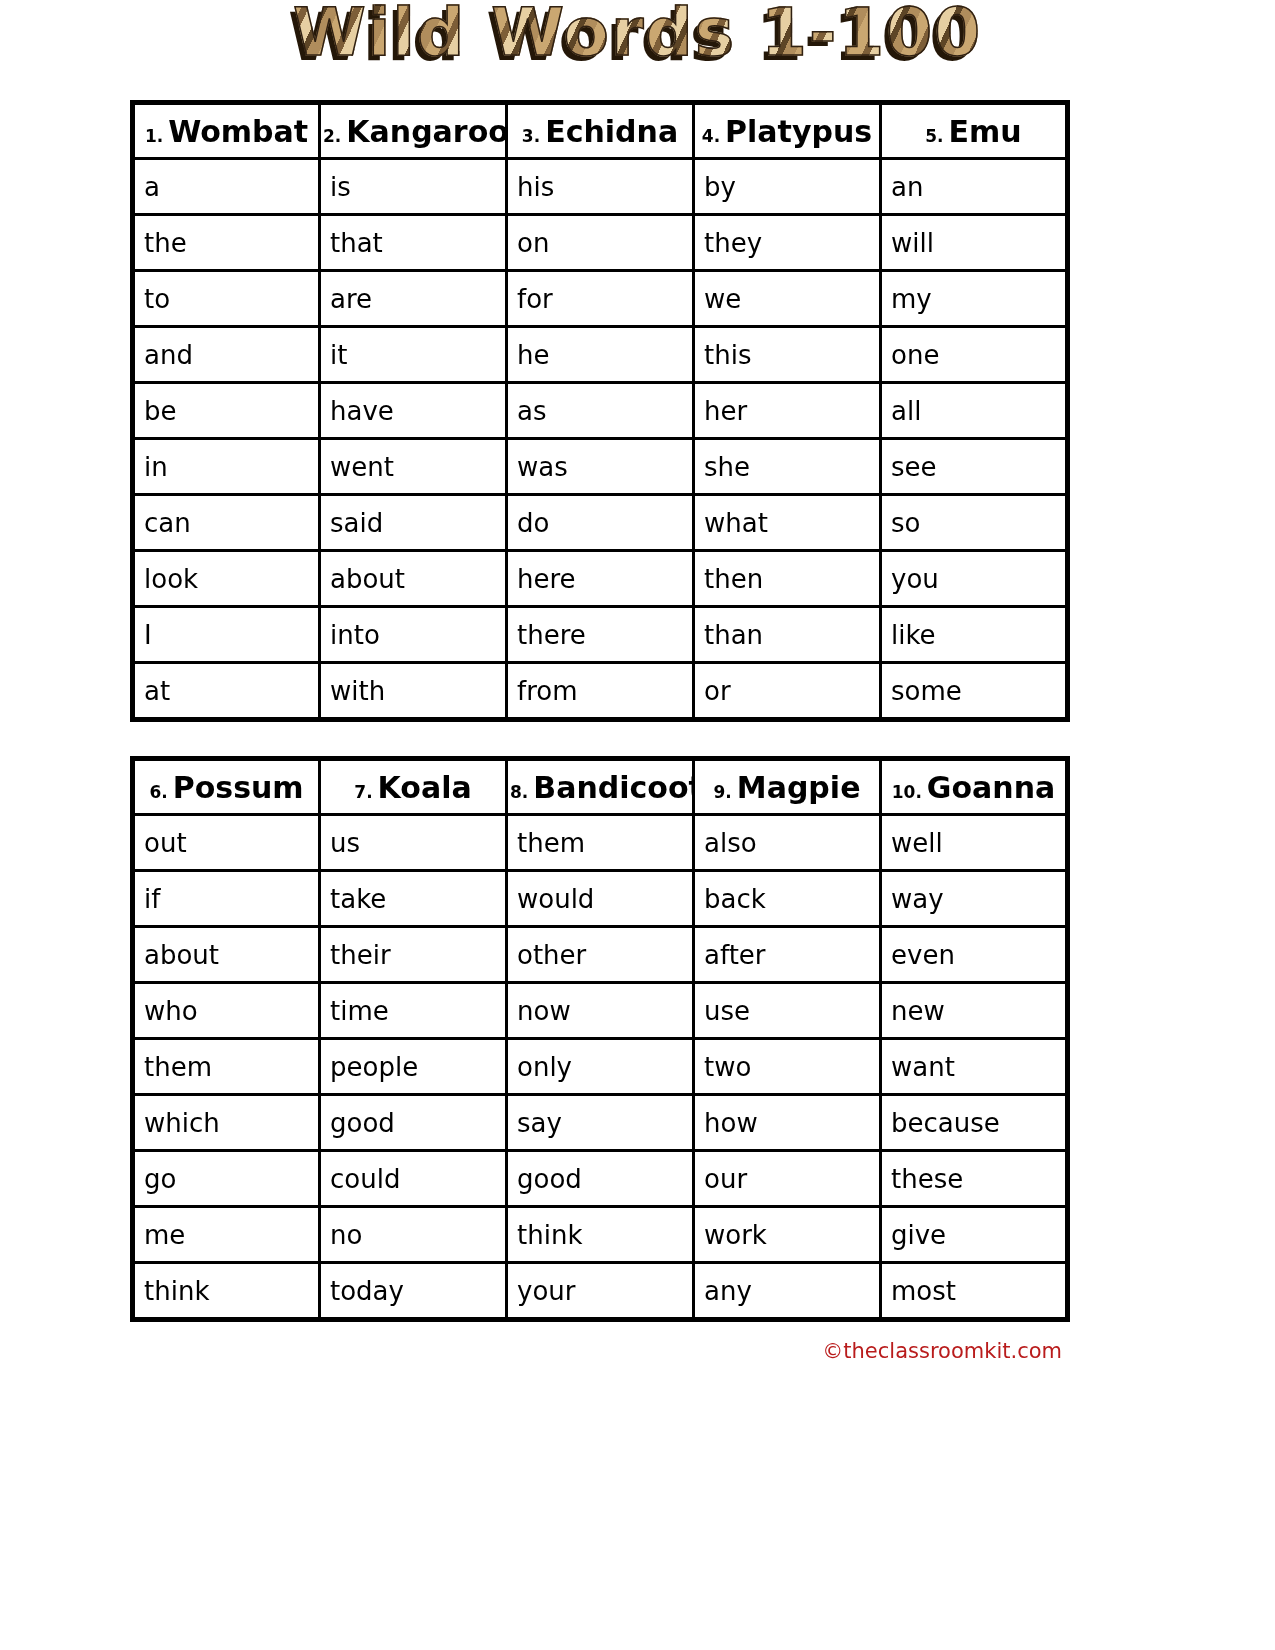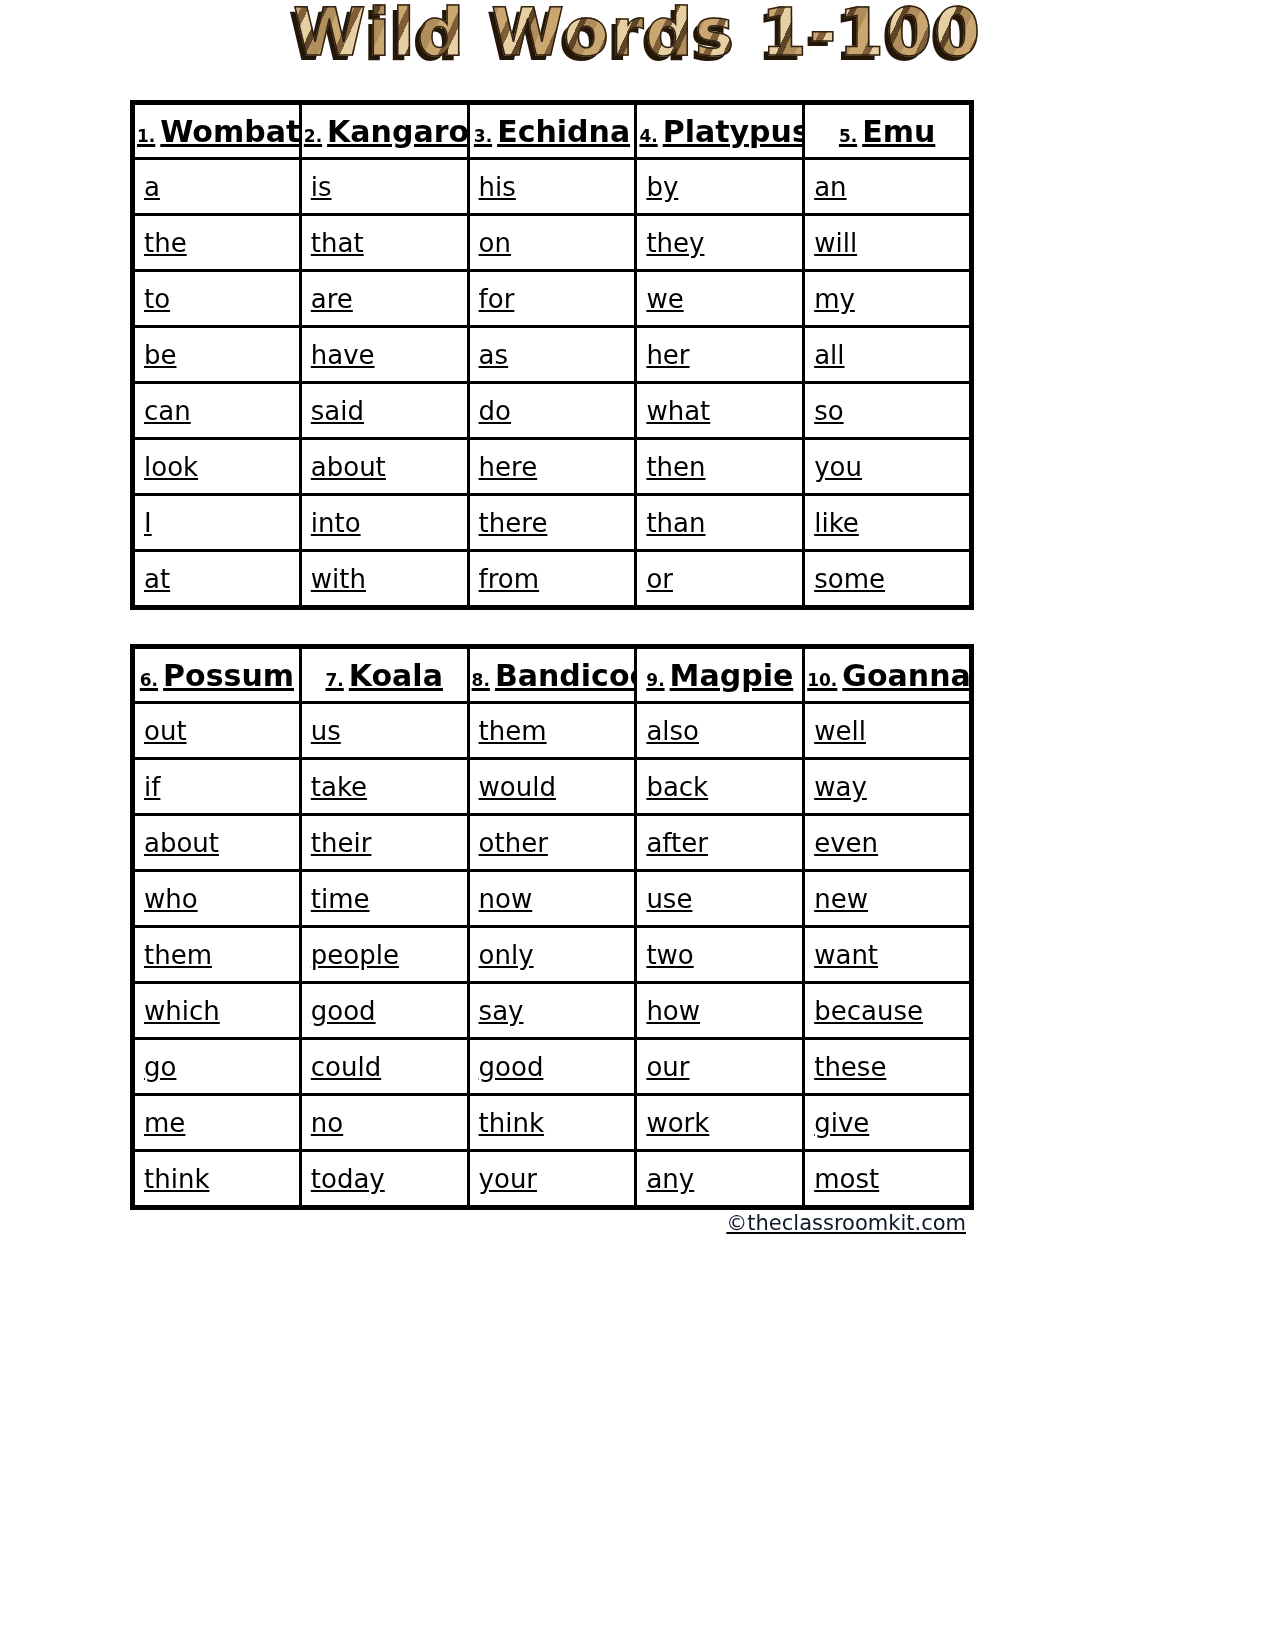--- a/index.html
+++ b/index.html
@@ -48,23 +48,22 @@
         #7d5e38 13px, #7d5e38 20px,
         #e6cfa2 20px, #e6cfa2 31px,
         #5d4526 31px, #5d4526 37px,
         #b08d5c 37px, #b08d5c 48px);
       -webkit-background-clip: text;
       background-clip: text;
       color: transparent;
     }
   }
   .sheet {
-    width: 844px;
+    width: 940px;
     margin: 12px 0 0 130px;
-    text-decoration: underline;
   }
   table.words {
     width: 100%;
     border-collapse: collapse;
     table-layout: fixed;
     border: 5px solid #000000;
   }
   table.words th,
   table.words td {
     border: 3px solid #000000;
@@ -90,25 +89,25 @@
     font-weight: 500;
     text-align: left;
     vertical-align: middle;
     padding: 0 4px 0 9px;
     white-space: nowrap;
   }
   .table-gap {
     height: 34px;
   }
   .footer {
-    margin-top: 1px;
+    margin-top: 17px;
     text-align: right;
     padding-right: 8px;
     font-size: 21px;
-    color: #0f172a;
+    color: #b91c1c;
   }
 </style>
 </head>
 <body>
 
 <div class="page">
 
   <div class="title-row">
     <div class="title-wrap">
       <span class="title-shadow">Wild Words 1-100</span>
@@ -144,25 +143,39 @@
               <td>will</td>
             </tr>
             <tr>
               <td>to</td>
               <td>are</td>
               <td>for</td>
               <td>we</td>
               <td>my</td>
             </tr>
             <tr>
+              <td>and</td>
+              <td>it</td>
+              <td>he</td>
+              <td>this</td>
+              <td>one</td>
+            </tr>
+            <tr>
               <td>be</td>
               <td>have</td>
               <td>as</td>
               <td>her</td>
               <td>all</td>
+            </tr>
+            <tr>
+              <td>in</td>
+              <td>went</td>
+              <td>was</td>
+              <td>she</td>
+              <td>see</td>
             </tr>
             <tr>
               <td>can</td>
               <td>said</td>
               <td>do</td>
               <td>what</td>
               <td>so</td>
             </tr>
             <tr>
               <td>look</td>

